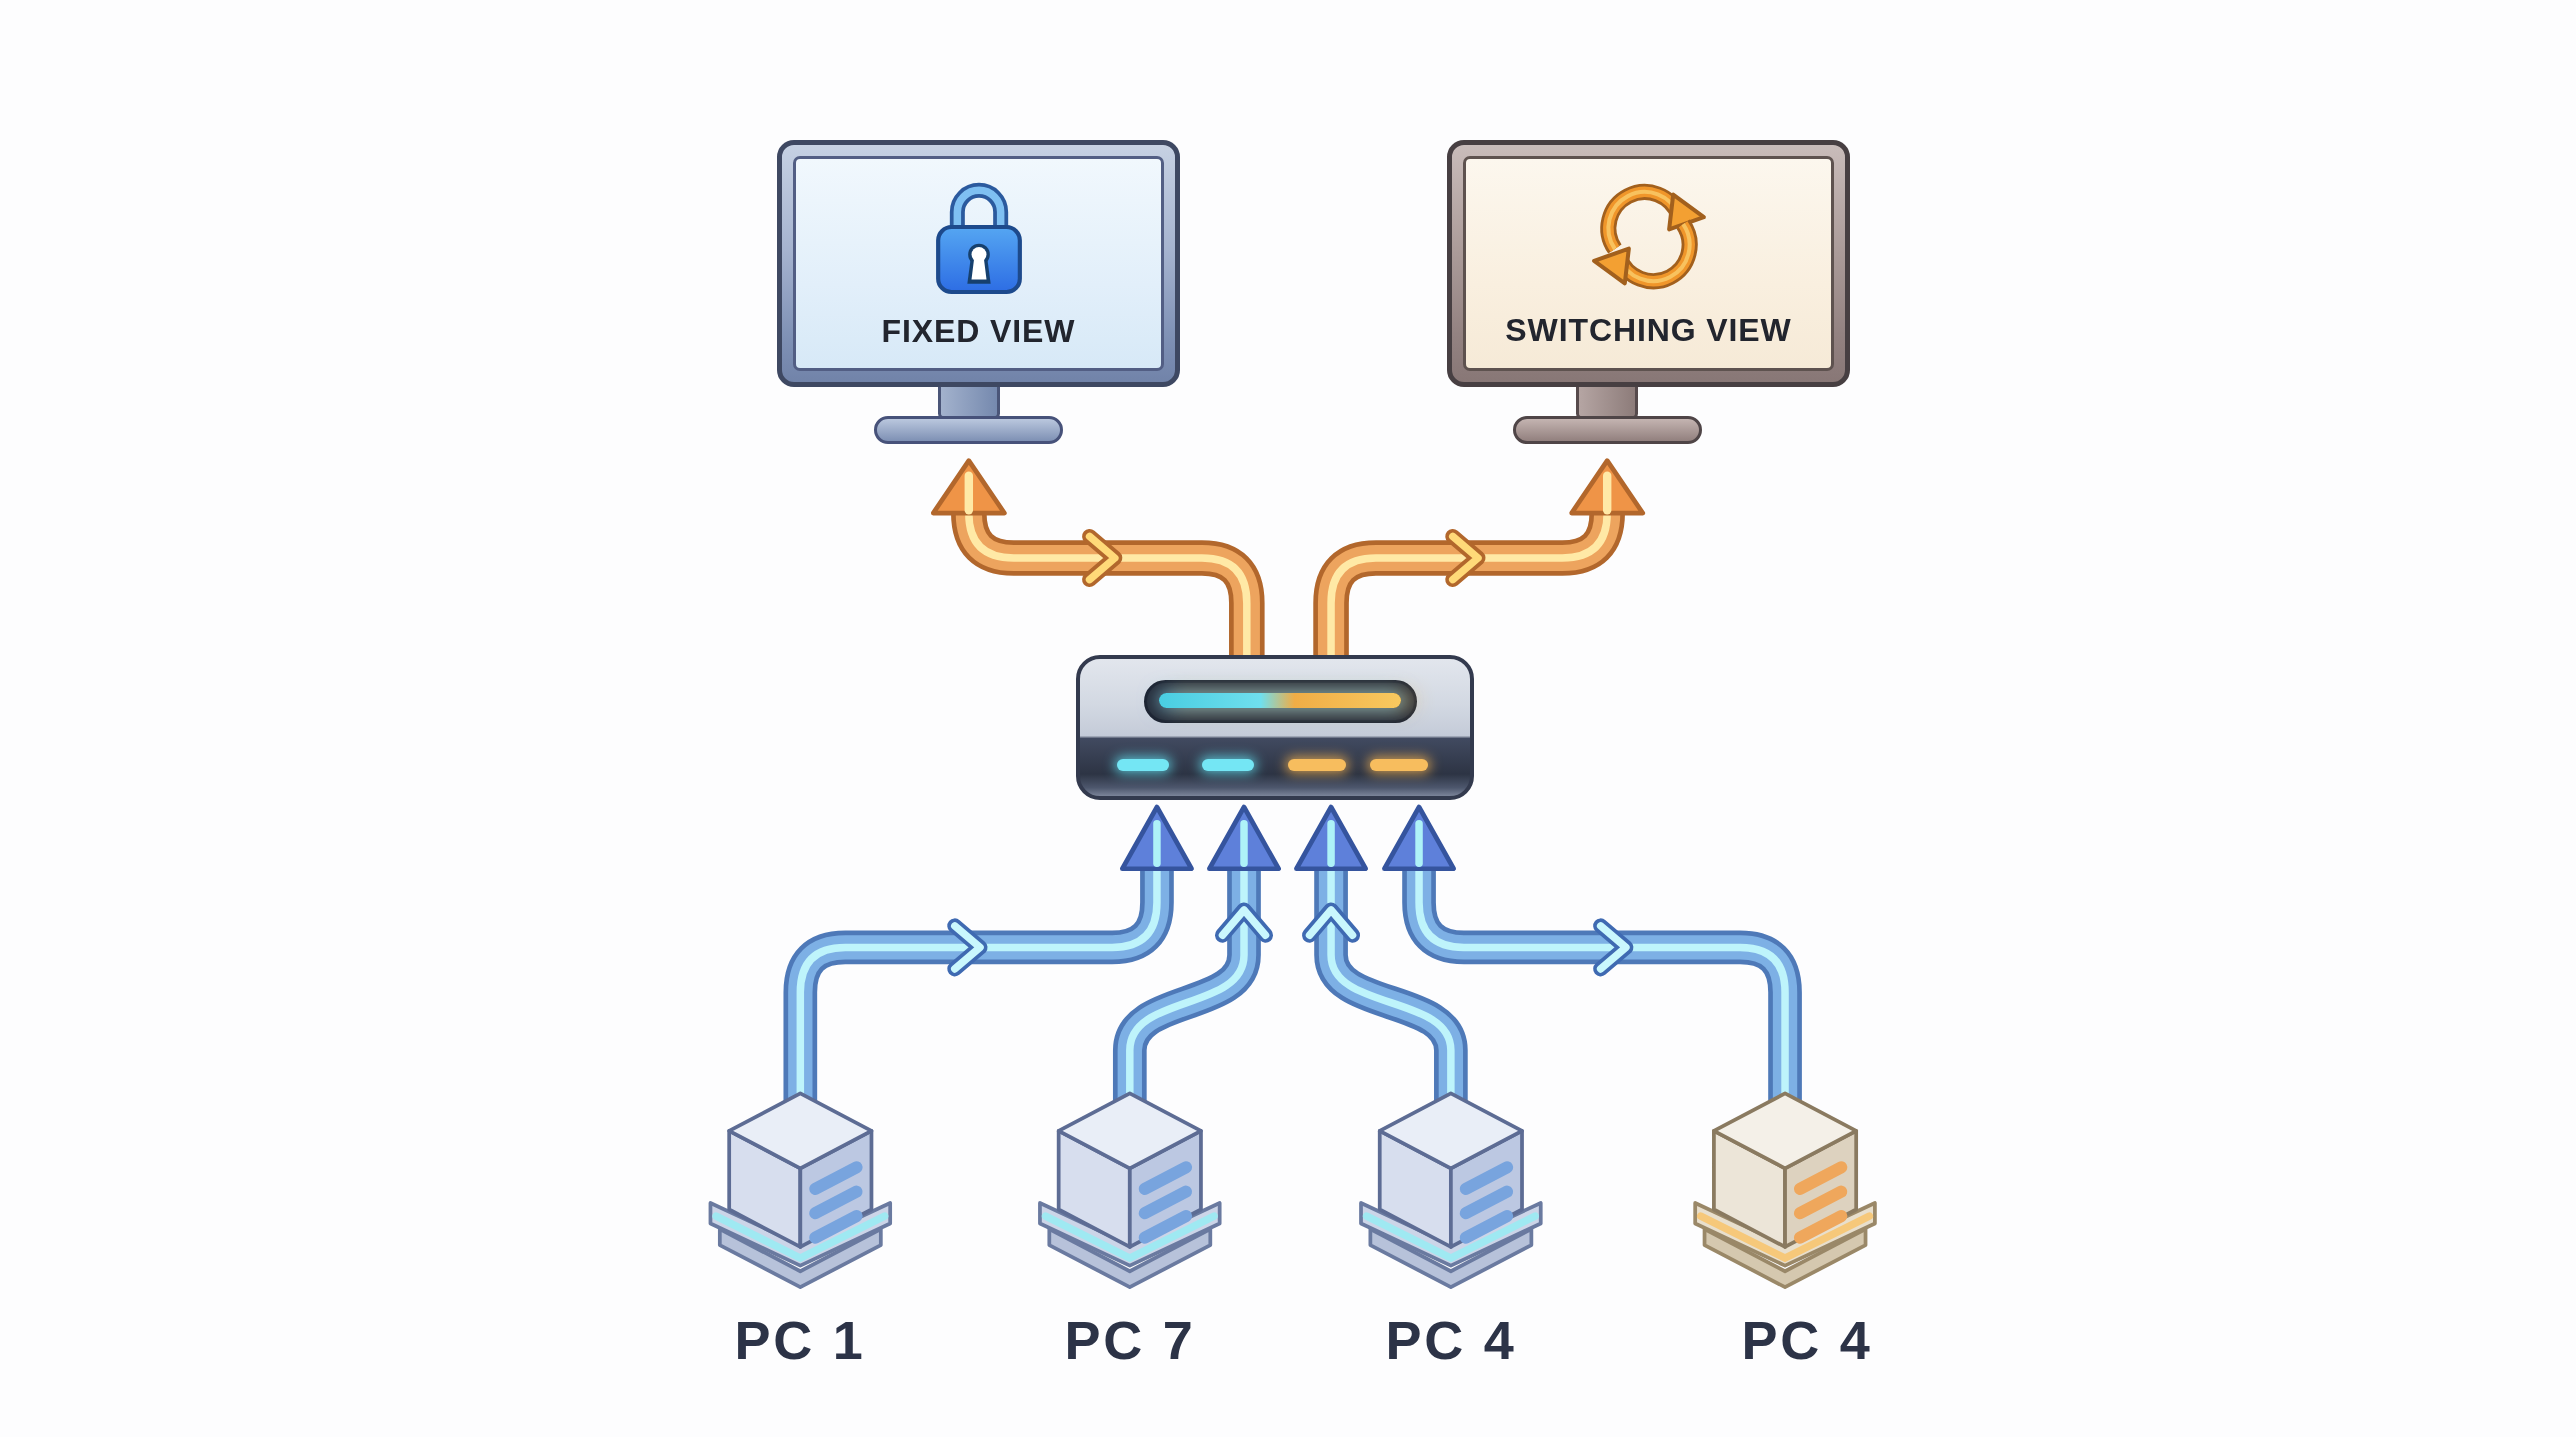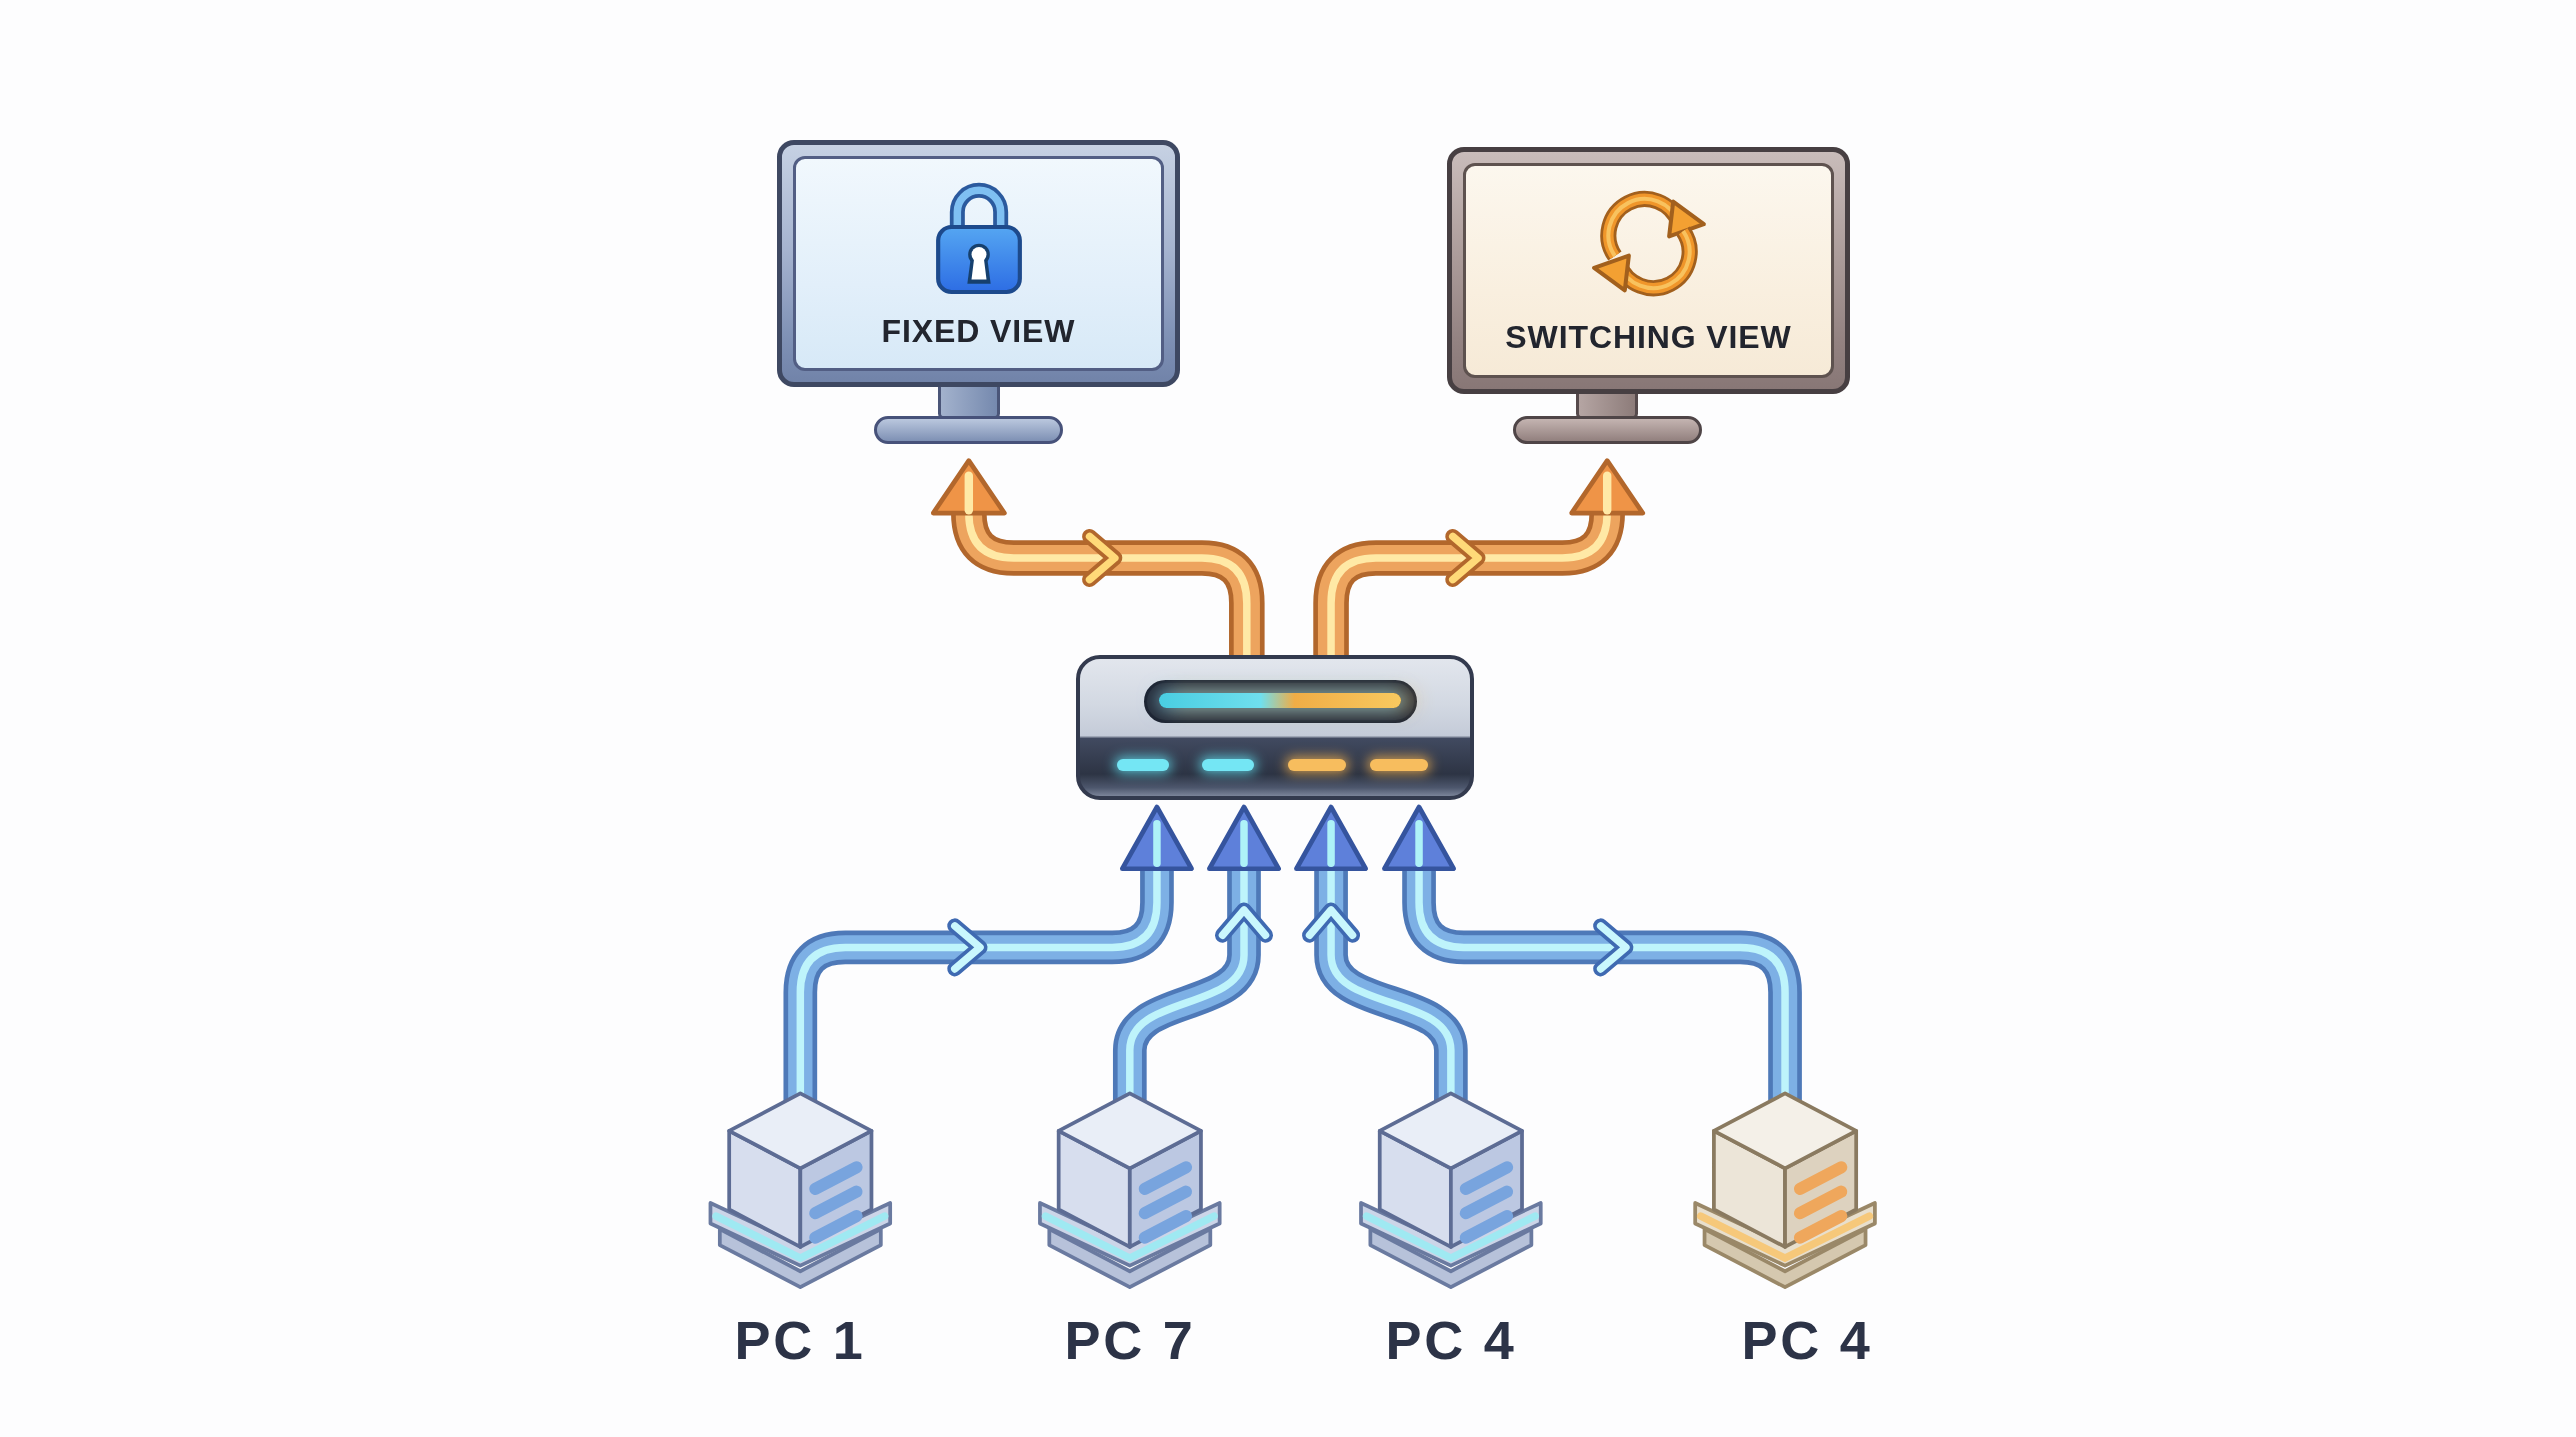--- a/index.html
+++ b/index.html
@@ -46,25 +46,24 @@
 
   
   .monitor { position:absolute; width:403px; height:247px; border-radius:17px; z-index:3; }
   #mon-fixed {
     left:777px; top:140px; border:5.6px solid #3e4862;
     background:linear-gradient(180deg,#c6d1e3 0%,#a5b3cf 45%,#8092b6 80%,#7183a9 100%);
   }
   #mon-switch {
     left:1447px; top:140px; border:5.6px solid #473f42;
     background:linear-gradient(180deg,#c9bcba 0%,#ab9b99 45%,#938281 80%,#887776 100%);
-    margin-top:7px;
   }
   .screen {
     position:absolute; left:11.2px; right:11.2px; top:11.2px; bottom:11.2px;
-    border-radius:12px; display:flex; flex-direction:column;
+    border-radius:7px; display:flex; flex-direction:column;
     align-items:center; justify-content:center; gap:11.2px;
   }
   .screen-fixed  { border:3.7px solid #525e84; background:linear-gradient(180deg,#f1f8fd 0%,#e2effa 60%,#d7e9f7 100%); }
   .screen-switch { border:3.7px solid #5e524f; background:linear-gradient(180deg,#fcf7ee 0%,#f9efdf 60%,#f6ead7 100%); }
   .screen-label { font-size:32px; font-weight:bold; color:#22252e; letter-spacing:0.9px; }
 
   .stand-neck { position:absolute; width:62px; height:39px; top:380px; border-radius:5.6px; z-index:1; }
   .stand-base { position:absolute; width:189px; height:28px; top:416px; border-radius:14px; z-index:2; }
   #neck-fixed  { left:938px; background:linear-gradient(90deg,#a3b2cd,#7589ae); border:3.7px solid #4a5578; }
   #base-fixed  { left:874px;  background:linear-gradient(180deg,#bac7de,#7e90b4); border:3.7px solid #47527a; }

